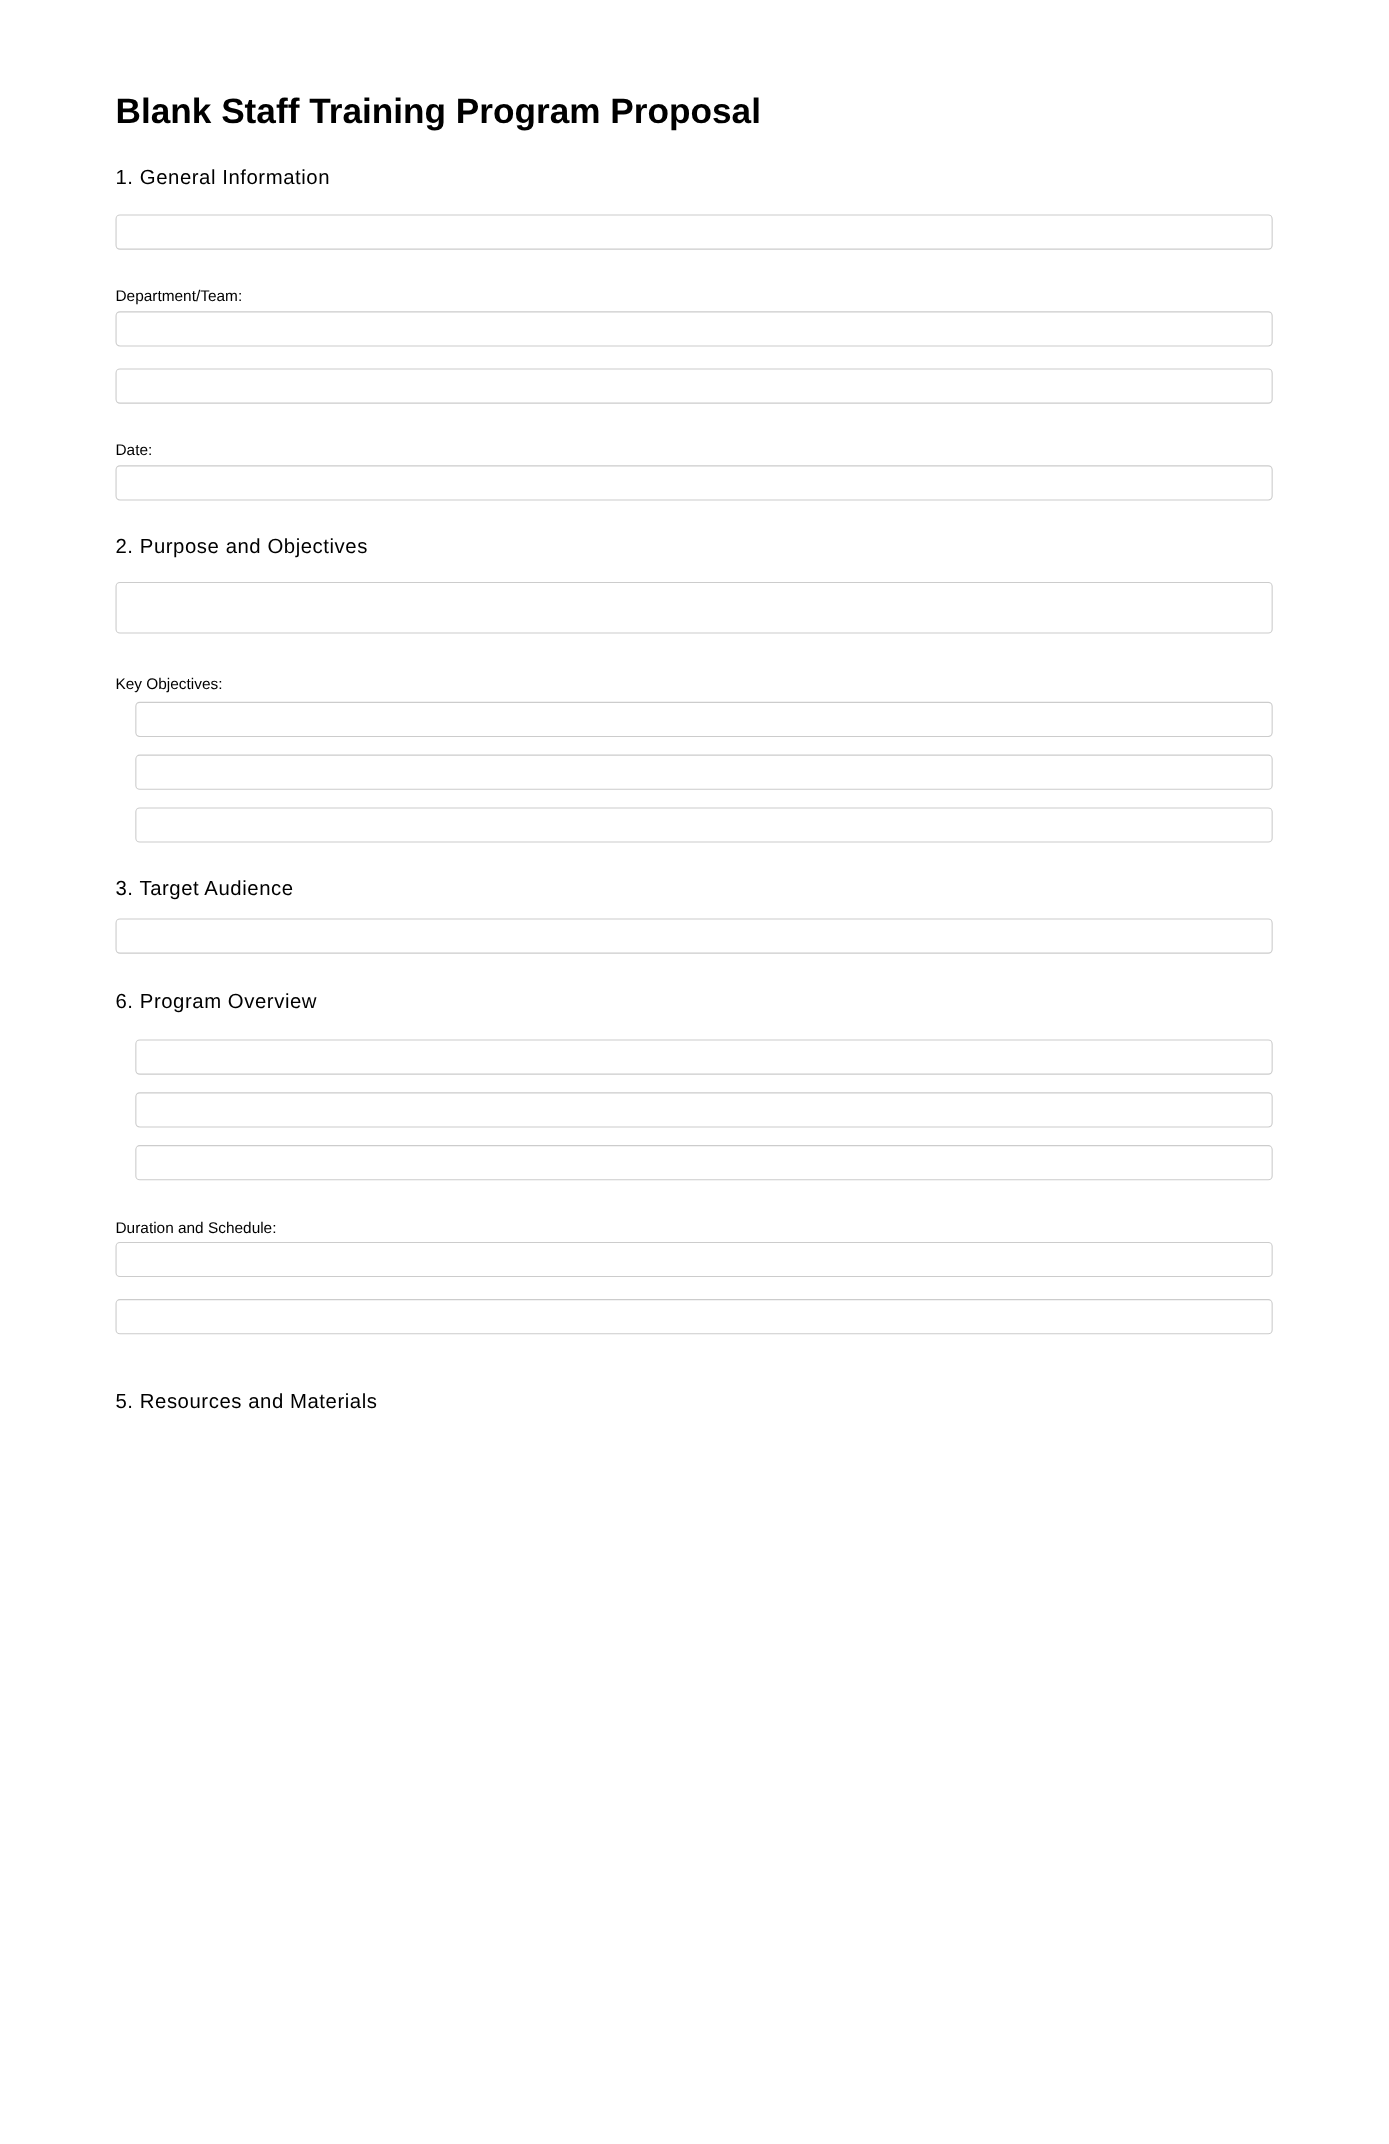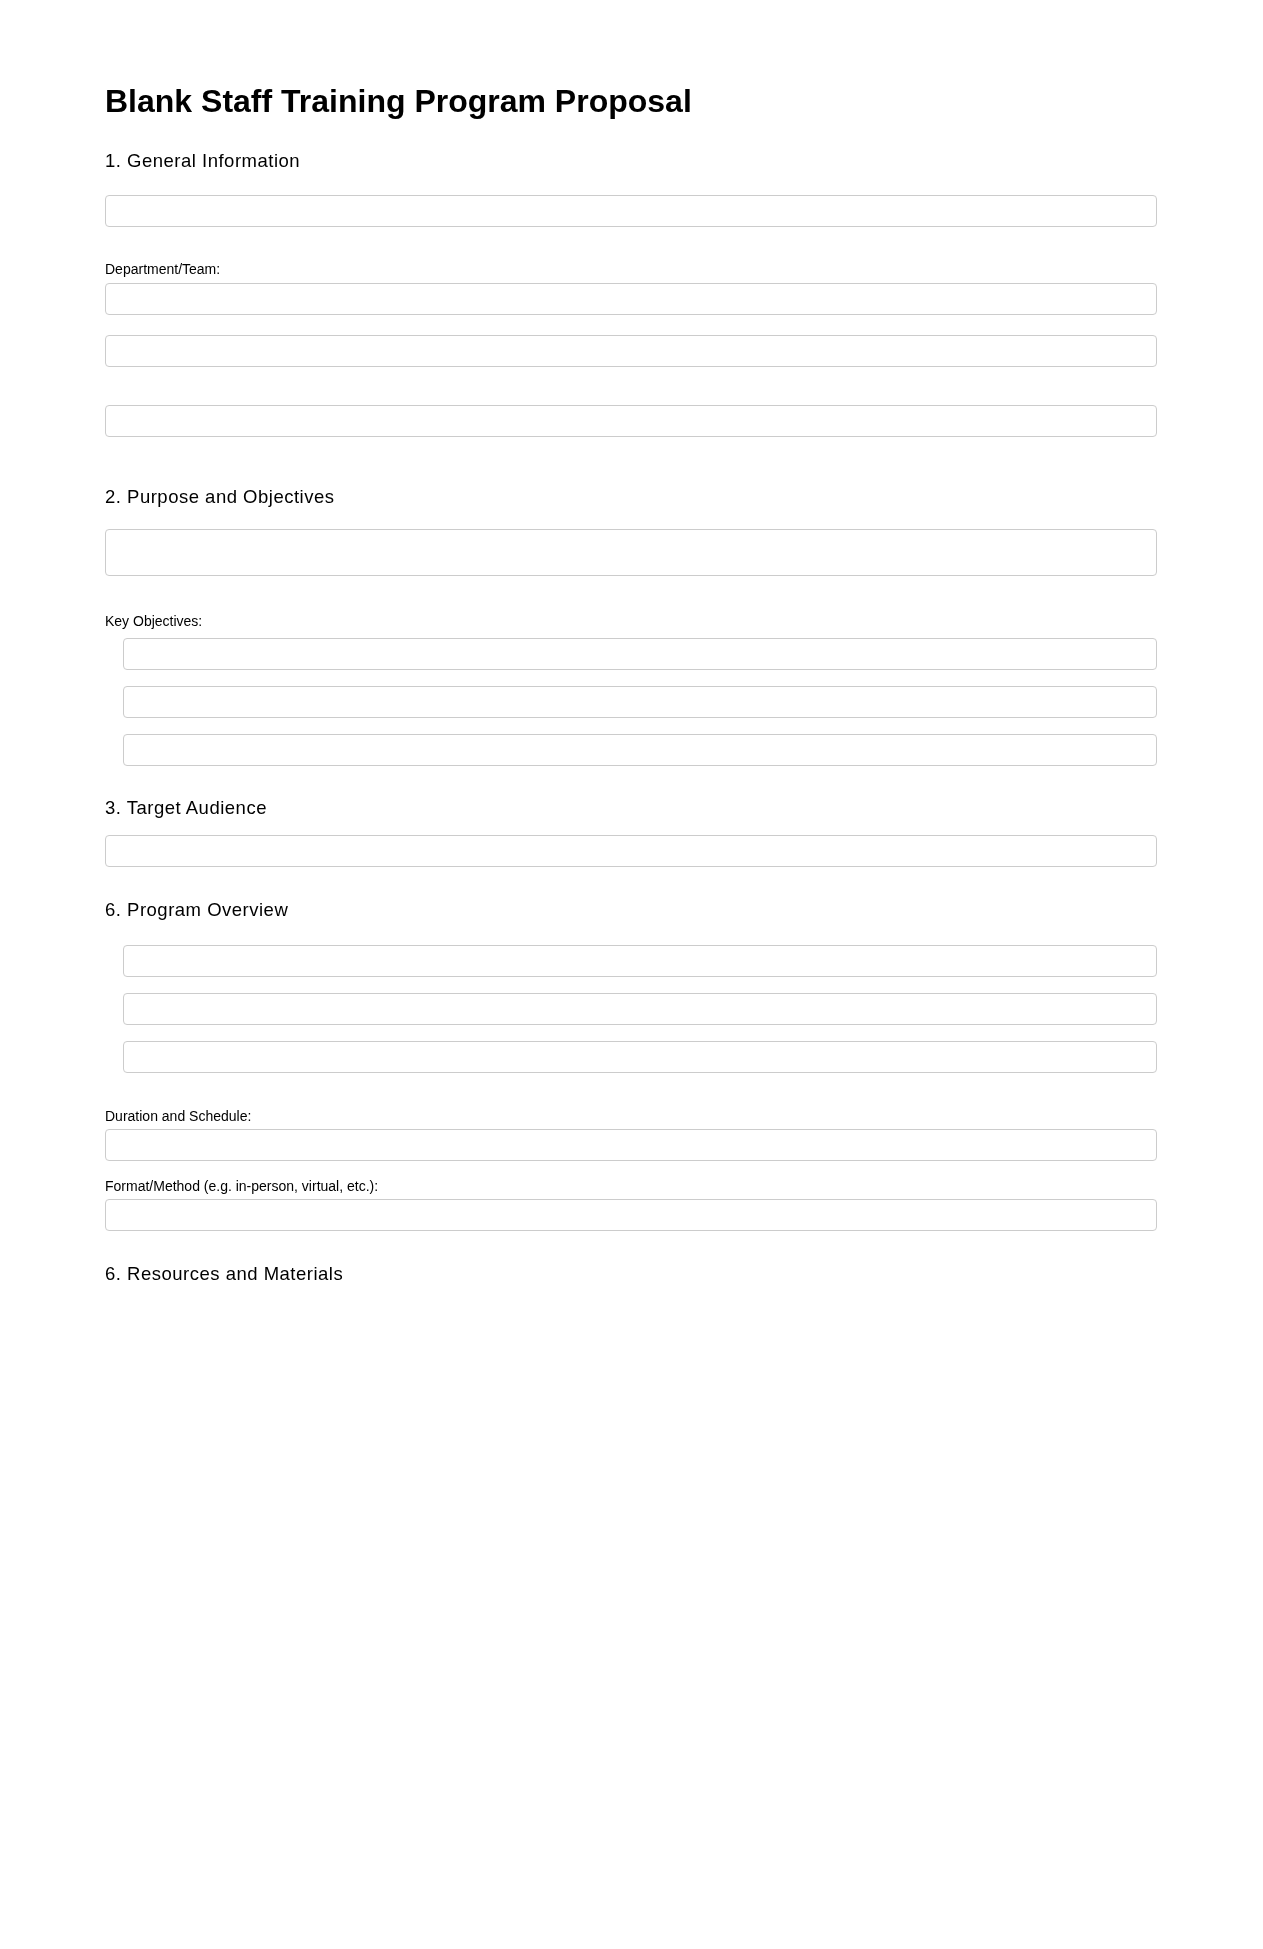--- a/index.html
+++ b/index.html
@@ -27,20 +27,21 @@
     <input class="inp" style="margin-top: 5px;" type="text" value="">
   </div>
   <div class="abs" style="top:260px">
     <label class="lbl">Department/Team:</label>
     <input class="inp" style="margin-top: 5px;" type="text" value="">
   </div>
   <div class="abs" style="top:330px">
     <input class="inp" style="margin-top: 5px;" type="text" value="">
   </div>
   <div class="abs" style="top:400px">
+    <label class="lbl">Date:</label>
     <input class="inp" style="margin-top: 5px;" type="text" value="">
   </div>
 
   <h2 class="sec abs" style="top:486px">2. Purpose and Objectives</h2>
 
   <div class="abs" style="top:526px">
     <textarea class="inp ta" style="margin-top: 3px;"></textarea>
   </div>
 
   <div class="abs" style="top:612px">
@@ -75,18 +76,17 @@
           <input class="inp" type="text" value="" style="">
         </li>
     </ul>
   </div>
 
   <div class="abs" style="top:1107px">
     <label class="lbl">Duration and Schedule:</label>
     <input class="inp" style="margin-top: 4px;" type="text" value="">
   </div>
   <div class="abs" style="top:1177px">
-    <label class="lbl">Format/Method (e.g. in-person, virtual, etc.):</label>
     <input class="inp" style="margin-top: 4px;" type="text" value="">
   </div>
 
-  <h2 class="sec abs" style="top:1263px">6. Resources and Materials</h2>
+  <h2 class="sec abs" style="top:1263px">5. Resources and Materials</h2>
 </div>
 
 </body></html>

